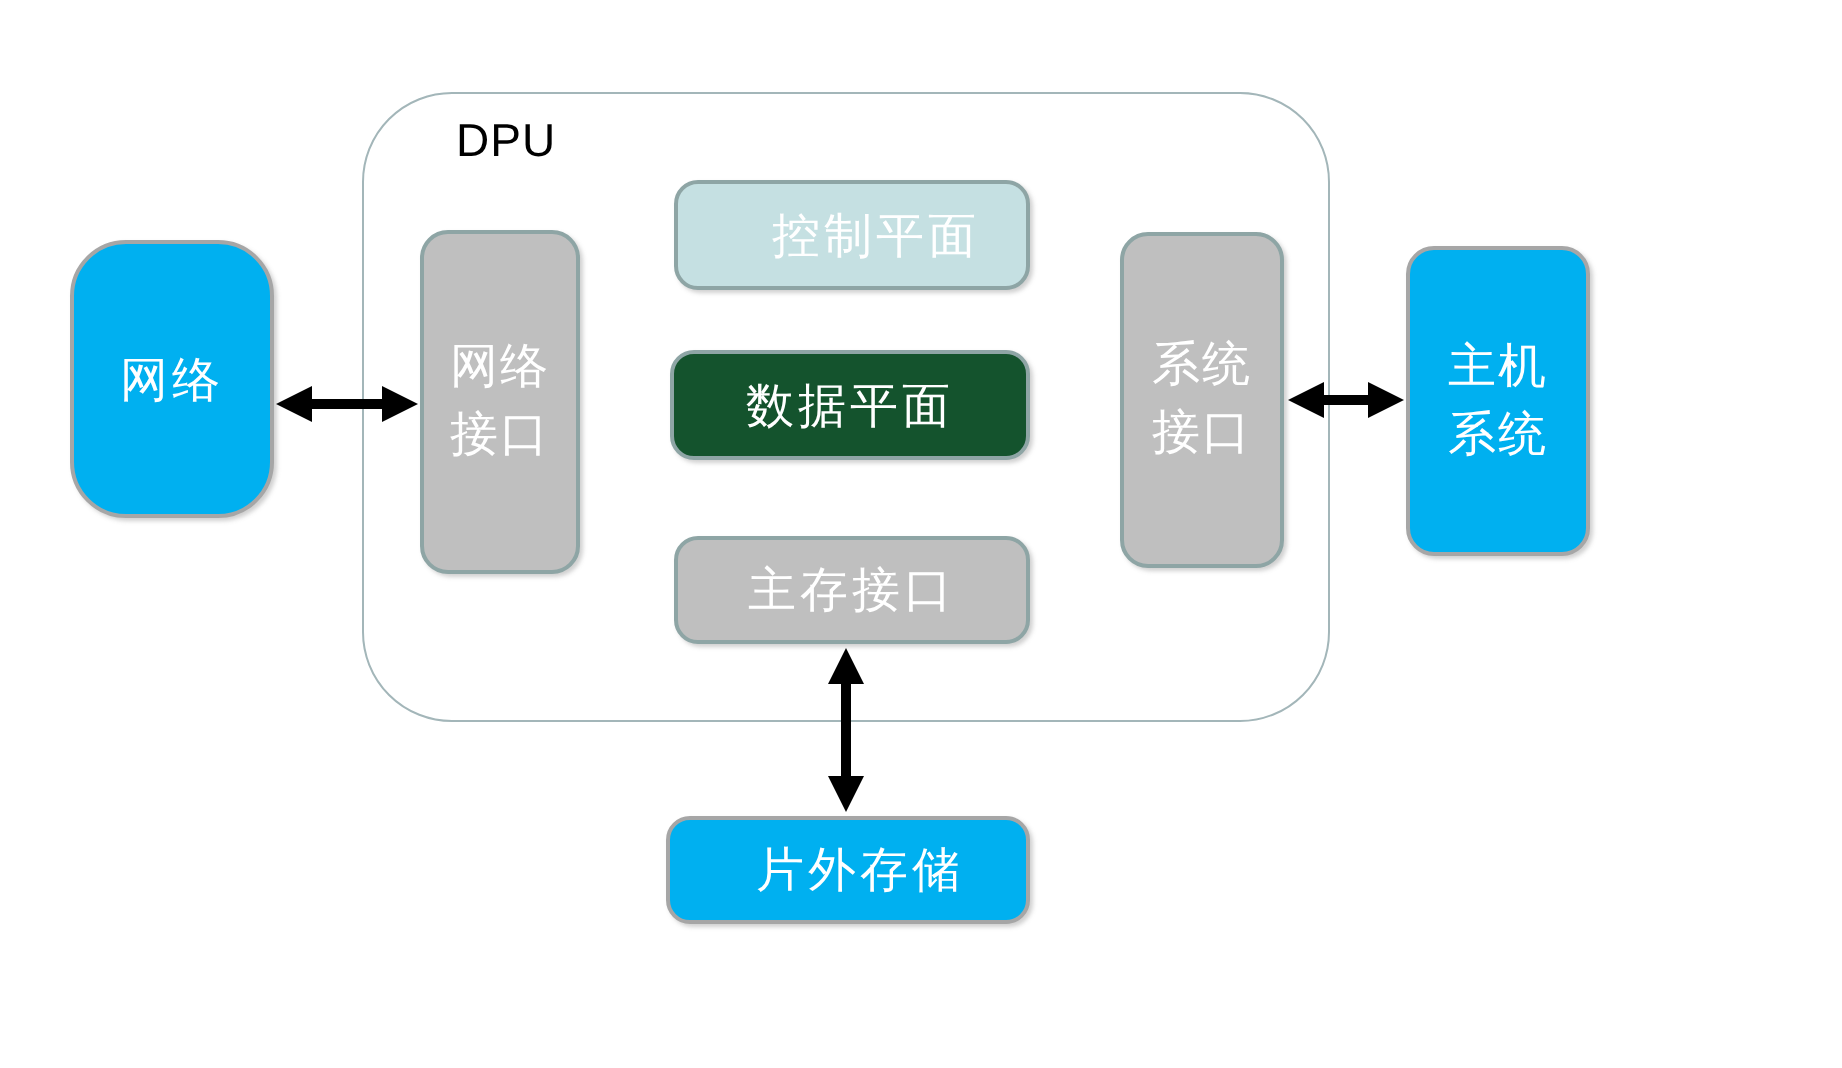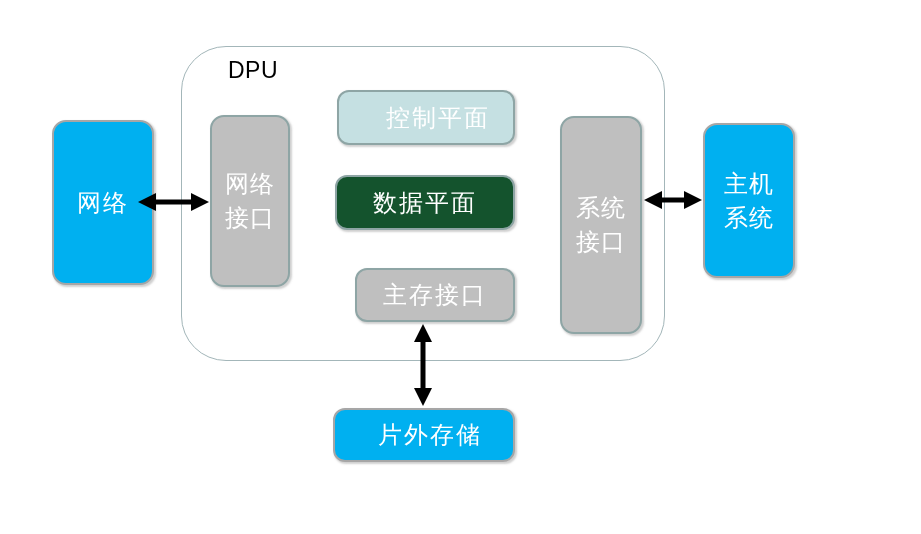--- a/index.html
+++ b/index.html
@@ -49,26 +49,26 @@
     letter-spacing: 1px;
     margin: 0 auto;
   }
   .blue  { background: #00b0f0; border: 2px solid #a6a6a6; border-radius: 14px; }
   .gray  { background: #bfbfbf; border: 2px solid #8ea5a5; border-radius: 14px; align-items: center; }
   .teal  { background: #c5e0e2; border: 2px solid #8ea5a5; border-radius: 12px; padding-left: 24px; }
   .purple{ background: #14532d; border: 2px solid #8ea5a5; border-radius: 12px; }
   .pill  { border-radius: 12px; }
 
   
-  #node-network           { left: 52px;  top: 120px; width: 102px; height: 165px; }
+  #node-network           { left: 35px;  top: 120px; width: 102px; height: 139px; border-radius: 28px; }
   #node-network-interface { left: 210px; top: 115px; width: 80px;  height: 172px; }
   #node-control-plane     { left: 337px; top: 90px;  width: 178px; height: 55px; }
   #node-data-plane        { left: 335px; top: 175px; width: 180px; height: 55px; }
-  #node-memory-interface  { left: 355px; top: 268px; width: 160px; height: 54px; }
-  #node-system-interface  { left: 560px; top: 116px; width: 82px;  height: 218px; }
+  #node-memory-interface  { left: 337px; top: 268px; width: 178px; height: 54px; }
+  #node-system-interface  { left: 560px; top: 116px; width: 82px;  height: 168px; }
   #node-host-system       { left: 703px; top: 123px; width: 92px;  height: 155px; }
   #node-offchip-storage   { left: 333px; top: 408px; width: 182px; height: 54px; padding-left: 12px; }
 
   .arrow-layer {
     position: absolute;
     left: 0; top: 0;
     width: 921px; height: 534px;
     pointer-events: none;
   }
 </style>

